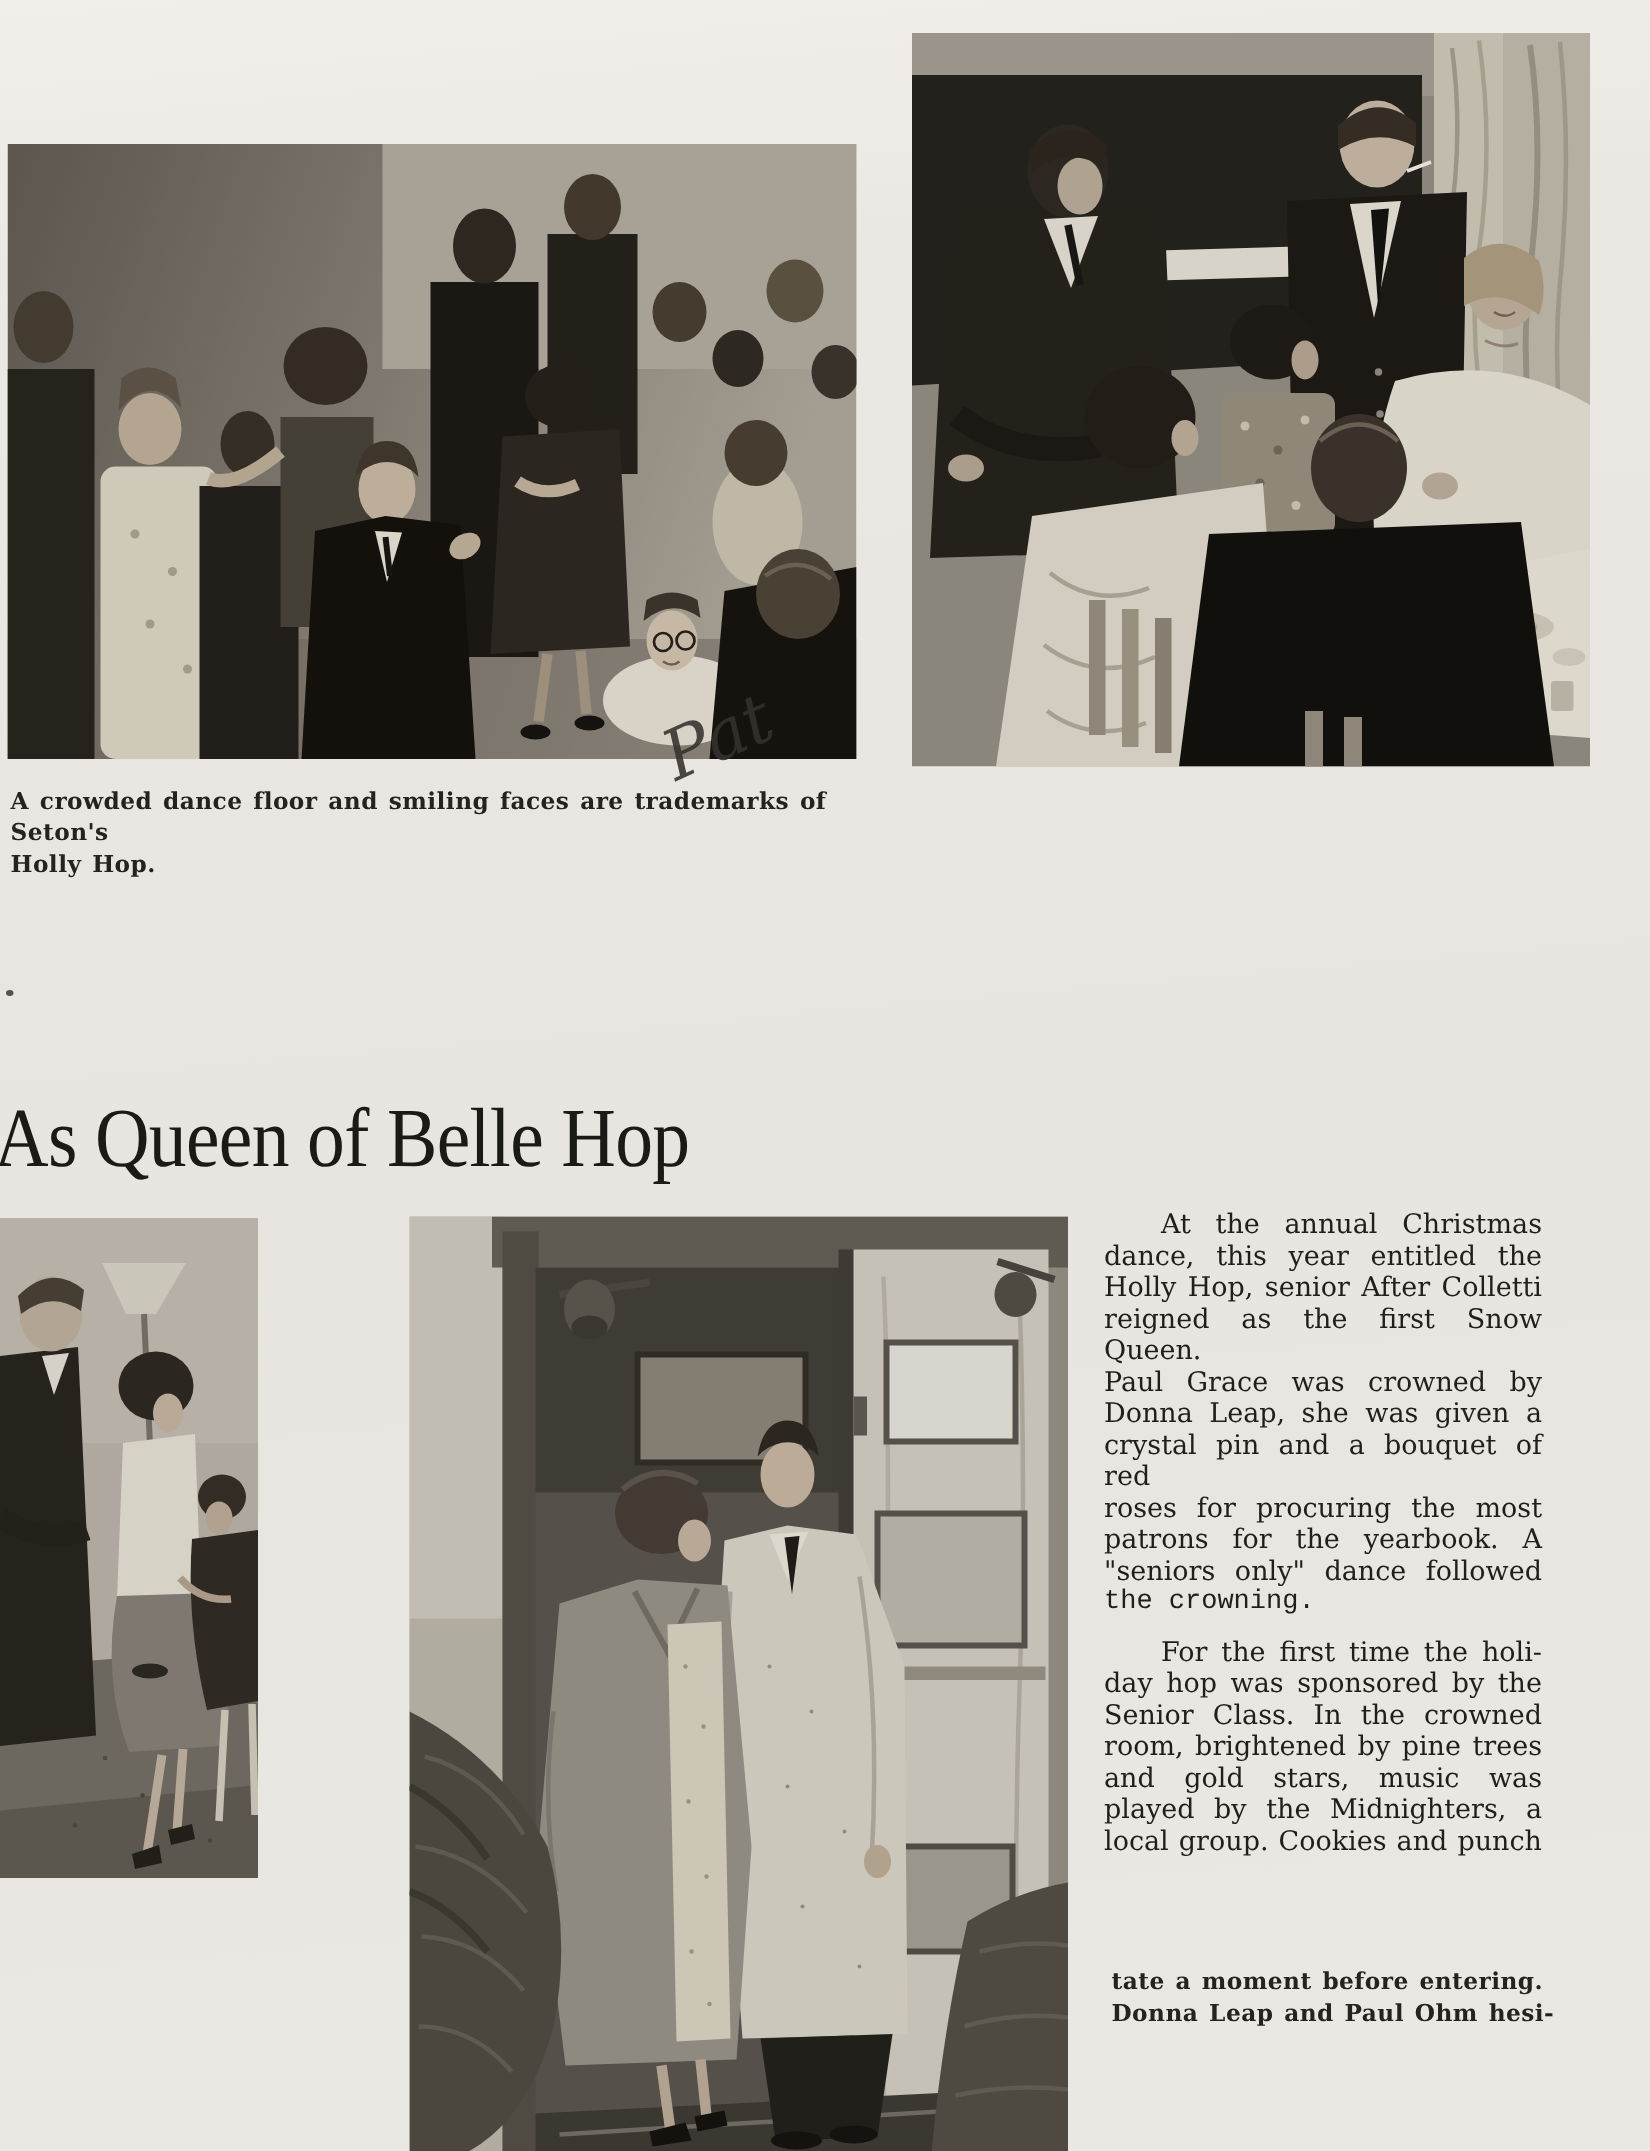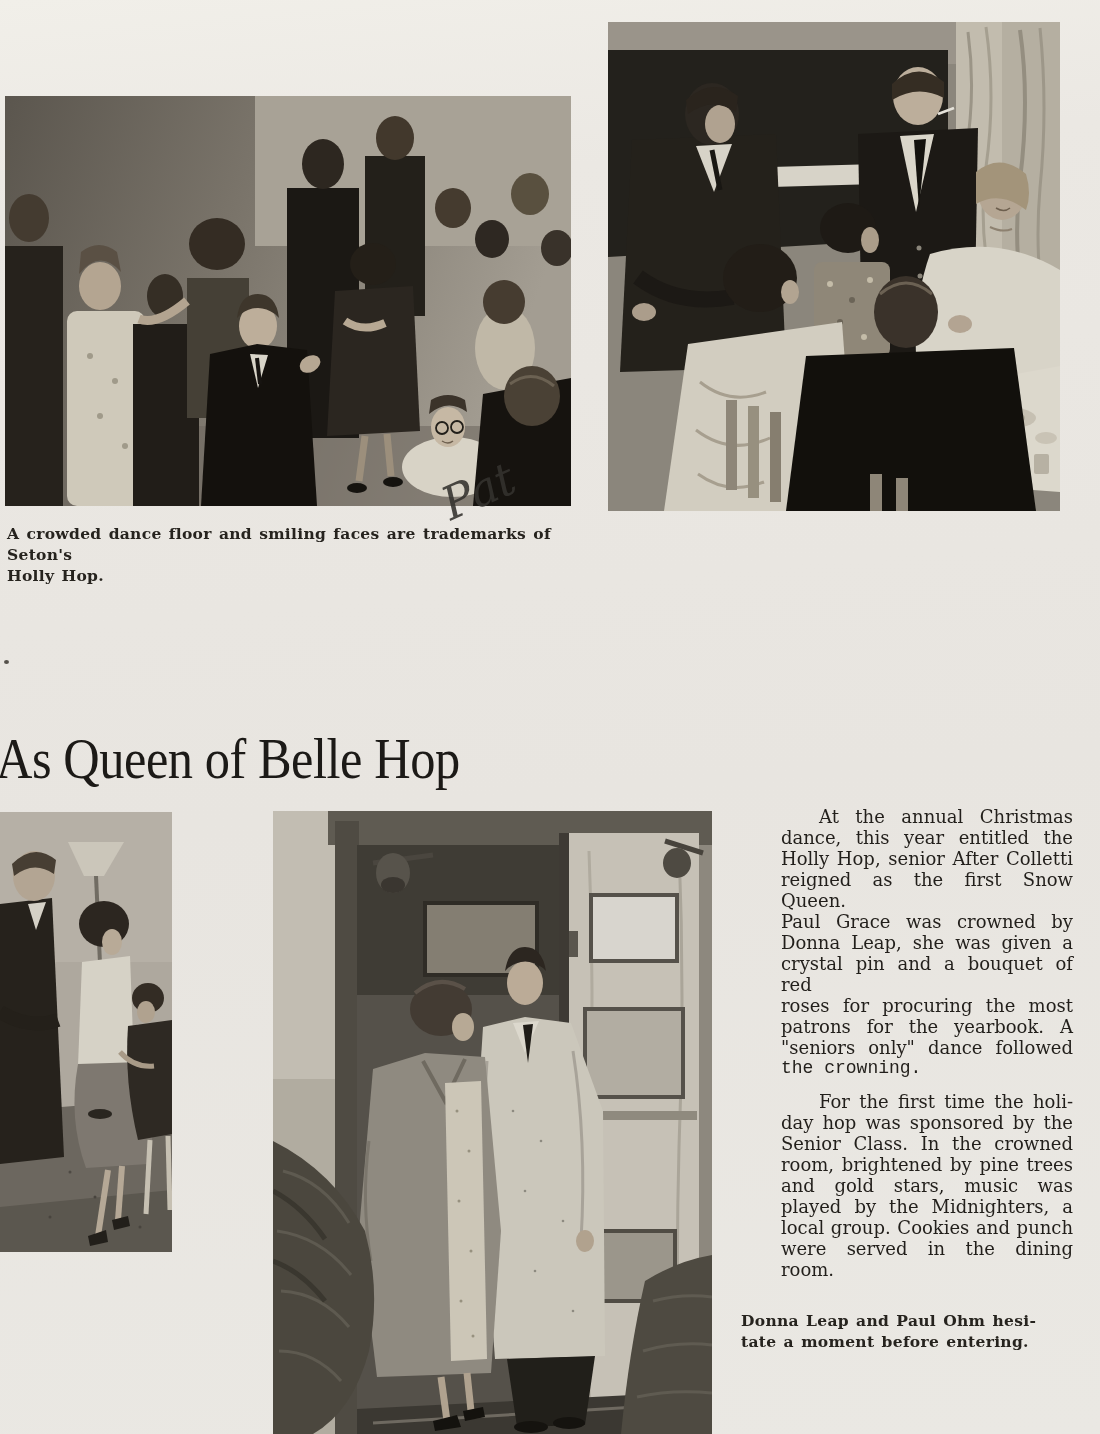--- a/index.html
+++ b/index.html
@@ -19,21 +19,21 @@
            letter-spacing:0.3px;word-spacing:1.5px;font-weight:bold;}
   .c1{left:7px;top:523px;width:545px;}
   .c2{left:625px;top:527px;width:445px;}
   .c3{left:741px;top:1310px;width:305px;}
   .headline{
     position:absolute;left:-4px;top:731px;margin:0;
     font-family:"Liberation Serif",serif;font-weight:400;font-size:56px;line-height:1;
     color:#1c1a17;letter-spacing:-0.5px;transform:scaleX(0.9);transform-origin:left top;
     white-space:nowrap;
   }
-  .article{position:absolute;left:781px;top:806px;width:292px;
+  .article{position:absolute;left:736px;top:806px;width:292px;
            font-size:18px;line-height:21px;color:#221f1b;}
   .para+.para{margin-top:12px;}
   .bl{text-align:justify;text-align-last:justify;}
   .bl.first{padding-left:38px;}
   .bl.last{text-align-last:left;font-family:Liberation Mono, monospace;}
   .handwriting{
     position:absolute;left:441px;top:468px;
     font-family:"DejaVu Serif",serif;font-style:italic;font-size:46px;
     color:#34322e;transform:rotate(-24deg);opacity:.88;line-height:1;
   }
@@ -353,22 +353,21 @@
       <div class="bl last">the crowning.</div>
     </div>
     <div class="para">
       <div class="bl first">For the first time the holi-</div>
       <div class="bl">day hop was sponsored by the</div>
       <div class="bl">Senior Class. In the crowned</div>
       <div class="bl">room, brightened by pine trees</div>
       <div class="bl">and gold stars, music was</div>
       <div class="bl">played by the Midnighters, a</div>
       <div class="bl">local group. Cookies and punch</div>
-      <div class="bl">were served in the dining room.</div>
     </div>
   </div>
 
   <div class="caption c3">
+    <div>tate a moment before entering.</div>
     <div>Donna Leap and Paul Ohm hesi-</div>
-    <div>tate a moment before entering.</div>
   </div>
 
 </div>
 
 </body></html>

